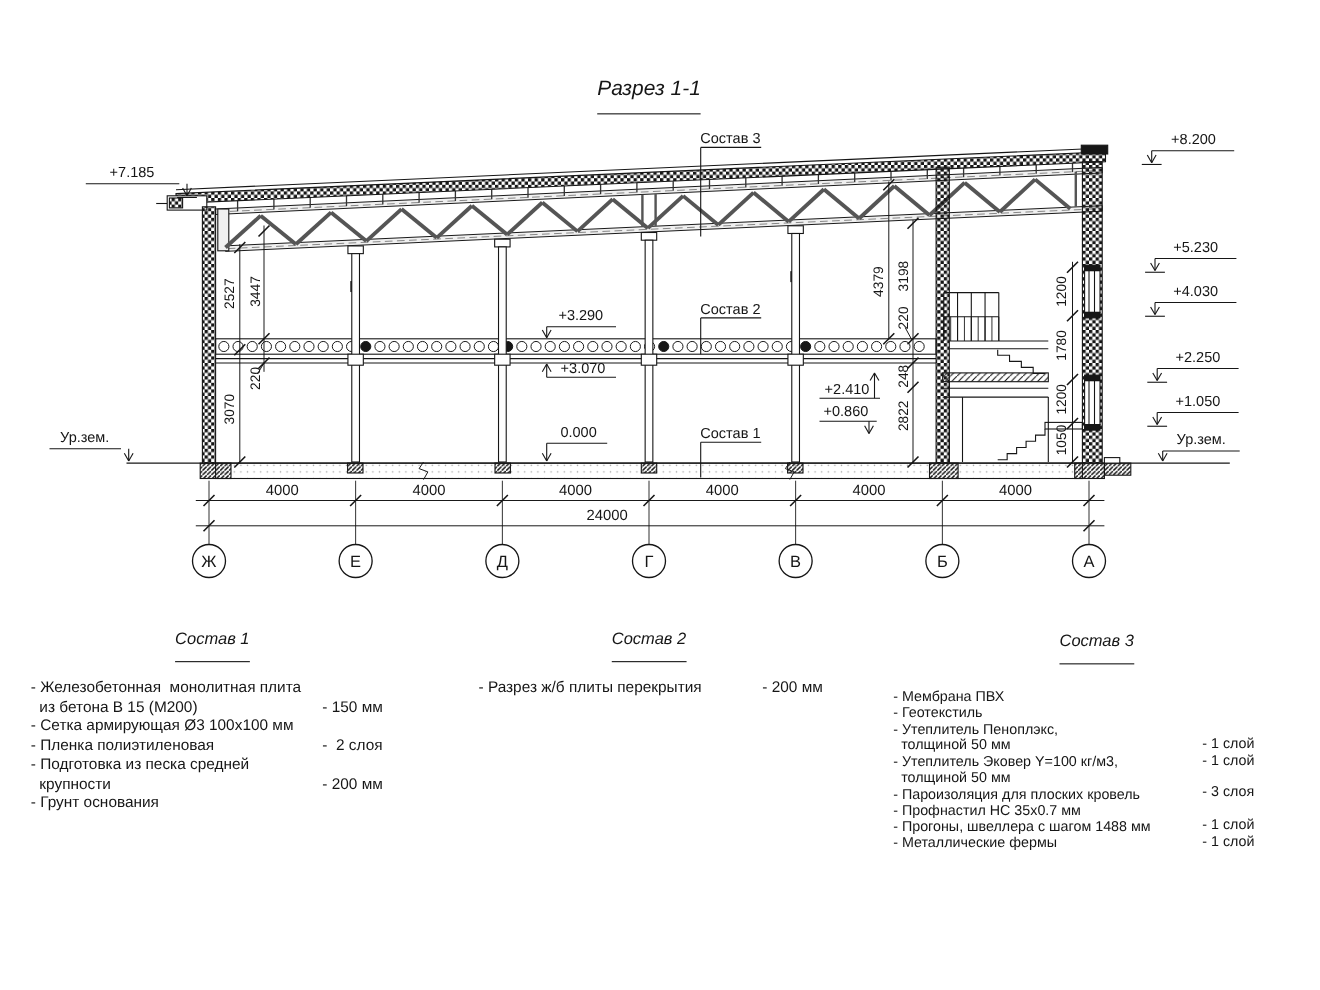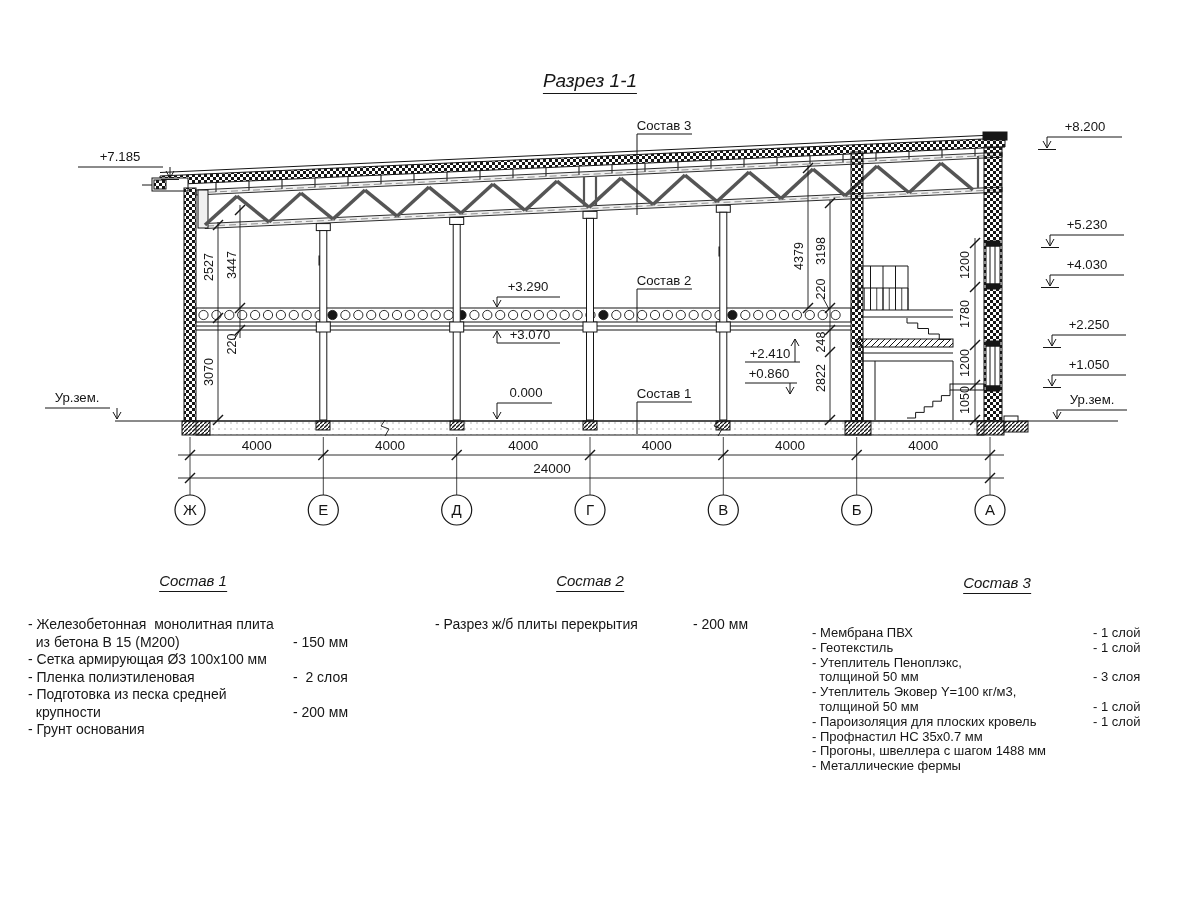--- a/index.html
+++ b/index.html
@@ -2,29 +2,29 @@
 <html><head>
 <meta charset="utf-8">
 <style>
   html,body{margin:0;padding:0;background:#fff;}
   body{width:1200px;height:900px;position:relative;overflow:hidden;
        font-family:"Liberation Sans", sans-serif;color:#161616;}
   svg{position:absolute;left:0;top:0;}
   svg text{font-family:"Liberation Sans", sans-serif;fill:#161616;}
   .abs{position:absolute;}
   .title{font-size:19px;font-style:italic;transform:translateX(-50%);}
-  .title .ul, .spec-title .ul{border-bottom:1.4px solid #161616;padding-bottom:2px;}
+  .title .ul, .spec-title .ul{border-bottom:1.4px solid #161616;padding-bottom:12px;}
   .spec-title{font-size:15px;font-style:italic;transform:translateX(-50%);}
   .spec{position:absolute;font-size:14px;line-height:17.5px;white-space:pre;}
   .srow{position:relative;}
   .sv{position:absolute;top:0;}
   #spec1 .sv{left:265px;}
   #spec2 .sv{left:258px;}
   #spec3{font-size:13px;line-height:14.8px;}
-  #spec3 .sv{left:281px;}
+  #spec3 .sv{left:281px;margin-top:43px;}
 </style>
 </head>
 <body>
 
 <svg id="dwg" width="1200" height="900" viewBox="0 0 1200 900">
   <defs>
     <pattern id="chk" width="6" height="6" patternUnits="userSpaceOnUse">
       <rect x="0" y="0" width="3" height="3" fill="#161616"></rect>
       <rect x="3" y="3" width="3" height="3" fill="#161616"></rect>
     </pattern>

